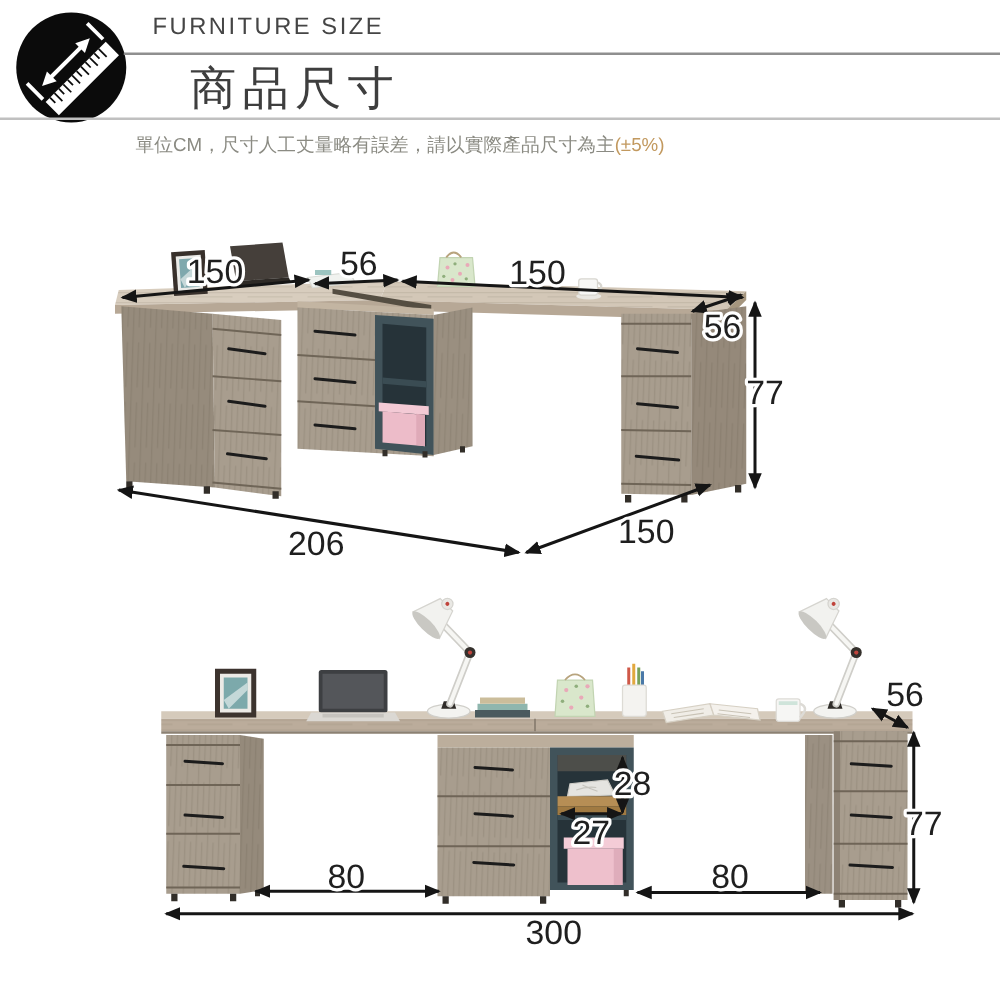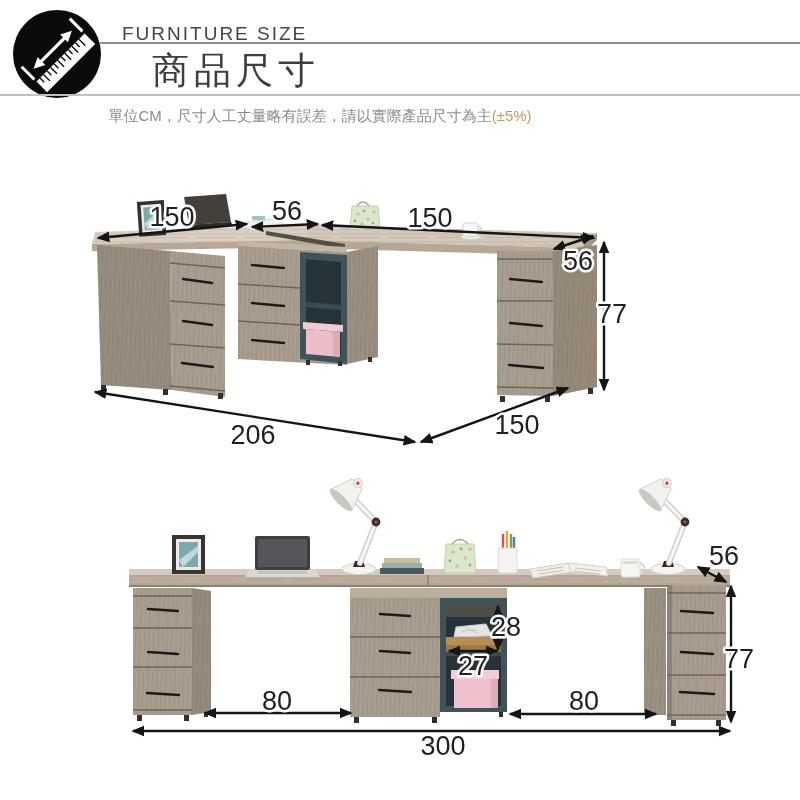--- a/index.html
+++ b/index.html
@@ -1,20 +1,20 @@
 <!DOCTYPE html>
 <html><head>
 <meta charset="utf-8">
 <style>
   html,body{margin:0;padding:0;}
   body{
     width:800px;height:800px;position:relative;background:#ffffff;
     font-family:"Liberation Sans",sans-serif;overflow:hidden;
   }
-  .brand{position:absolute;left:122px;top:23px;font-size:19px;letter-spacing:2px;color:#454545;}
+  .brand{position:absolute;left:122px;top:11px;font-size:19px;letter-spacing:2px;color:#454545;}
   .hline1{position:absolute;left:99px;top:42px;width:701px;height:2px;background:#8f8f8f;}
   .icon-wrap{position:absolute;left:6px;top:4px;width:104px;height:104px;}
   .title{position:absolute;left:152px;top:46px;font-size:37px;letter-spacing:5px;color:#3e3e3e;}
   .hline2{position:absolute;left:0;top:94px;width:800px;height:2px;background:#c0c0c0;}
   .subtitle{position:absolute;left:0;top:107px;width:640px;text-align:center;font-size:15px;color:#8b8b83;}
   .subtitle .note{color:#c2995f;}
   .diagram{position:absolute;left:0;}
   #top-diagram{top:168px;}
   #bottom-diagram{top:470px;}
   svg text.dim{font-family:"Liberation Sans",sans-serif;font-size:27px;fill:#1f1f1f;

